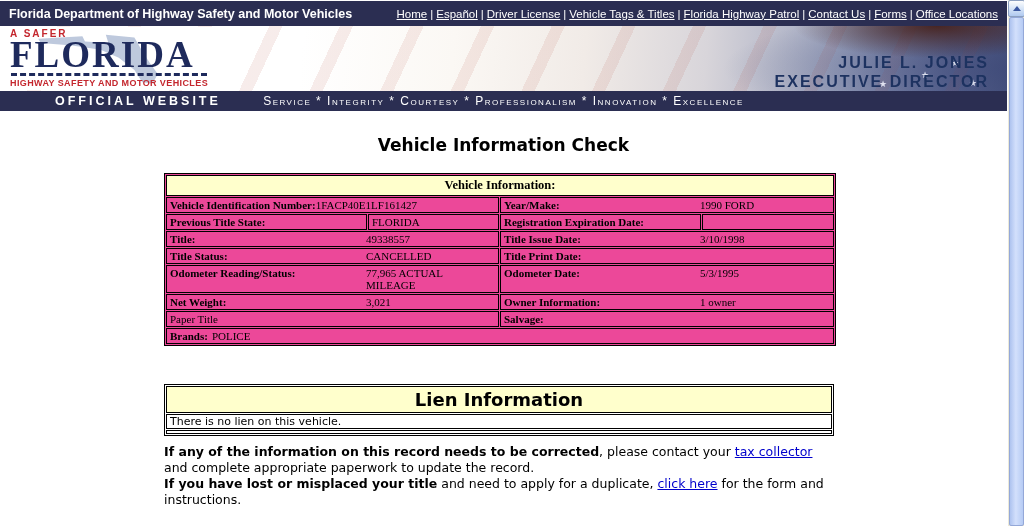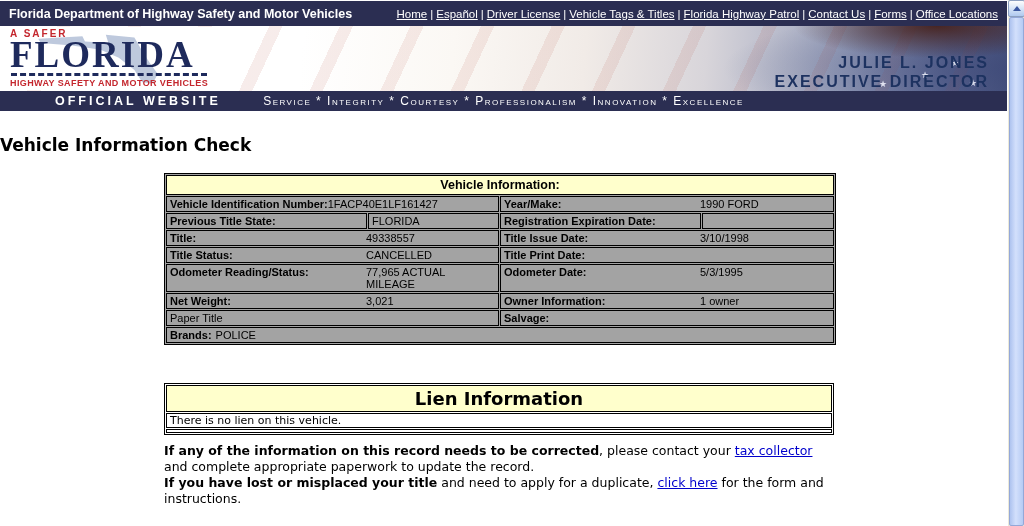--- a/index.html
+++ b/index.html
@@ -39,26 +39,26 @@
     color:#1d3260; font-weight:bold; font-size:16px; letter-spacing:2px; line-height:19px; }
 
   
   .motto-band { position:relative; height:20px; background:#2b2e52; color:#fff; }
   .official { position:absolute; left:55px; top:3px; font-weight:bold; font-size:12.5px;
     letter-spacing:3px; }
   .motto { text-align:center; padding-top:3px; font-weight:normal; font-size:12px;
     letter-spacing:1.5px; font-variant:small-caps; }
 
   
-  .page-title { margin-top:24px; font-size:17px; font-weight:bold;
+  .page-title { text-align:center; margin-top:24px; font-size:17px; font-weight:bold;
     color:#000; font-family:"DejaVu Sans", sans-serif; }
 
   table.info { border-collapse:separate; border-spacing:1px; border:1px solid #000;
-    margin:18px 4px 0 164px; width:670px; table-layout:fixed; background:#a3a3a3;
-    font-family:Liberation Sans, sans-serif; }
+    margin:18px 4px 0 164px; width:670px; table-layout:fixed; background:#ec4899;
+    font-family:Liberation Serif, serif; }
   table.info th { border:1px solid #000; background:#ffffcc; font-size:12.5px;
     font-weight:bold; text-align:center; padding:2px; }
   table.info td { border:1px solid #000; padding:1px 3px; font-size:11px;
     white-space:nowrap; overflow:hidden; vertical-align:top; }
   .bl { font-weight:bold; display:inline-block; vertical-align:top; }
   .bl.fixed { width:196px; }
   .v { display:inline-block; vertical-align:top; }
   .v.wrap { width:125px; white-space:normal; }
   td.lblc { font-weight:bold; }
   td.brands { padding-top:6px; padding-bottom:4px; }

